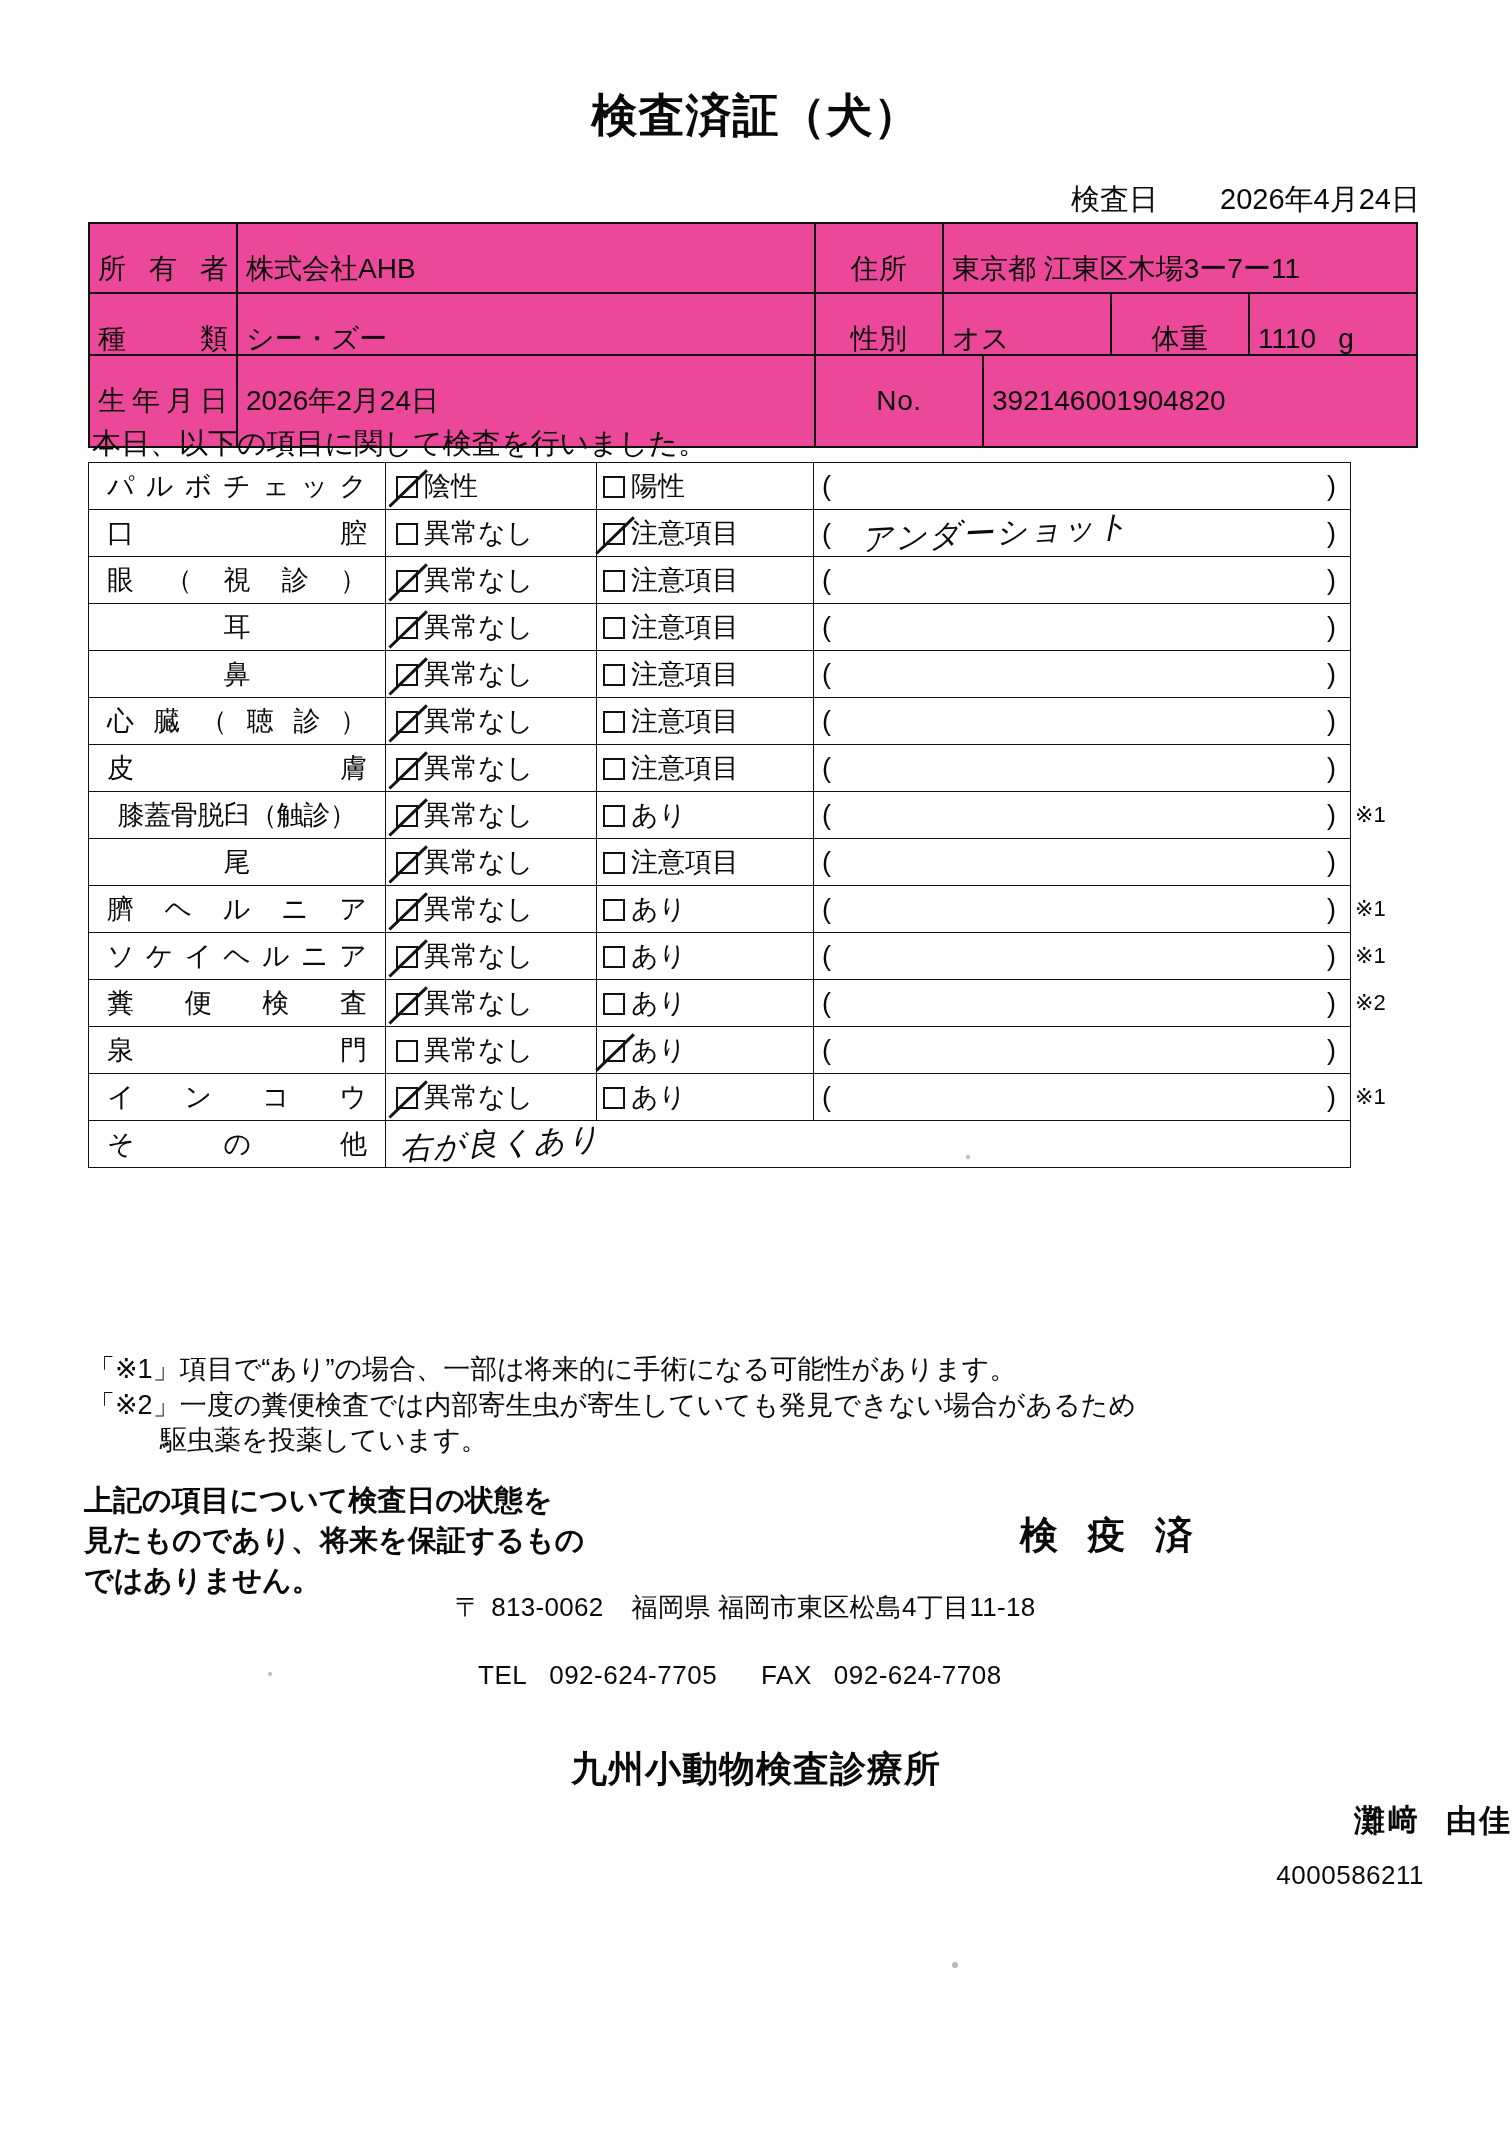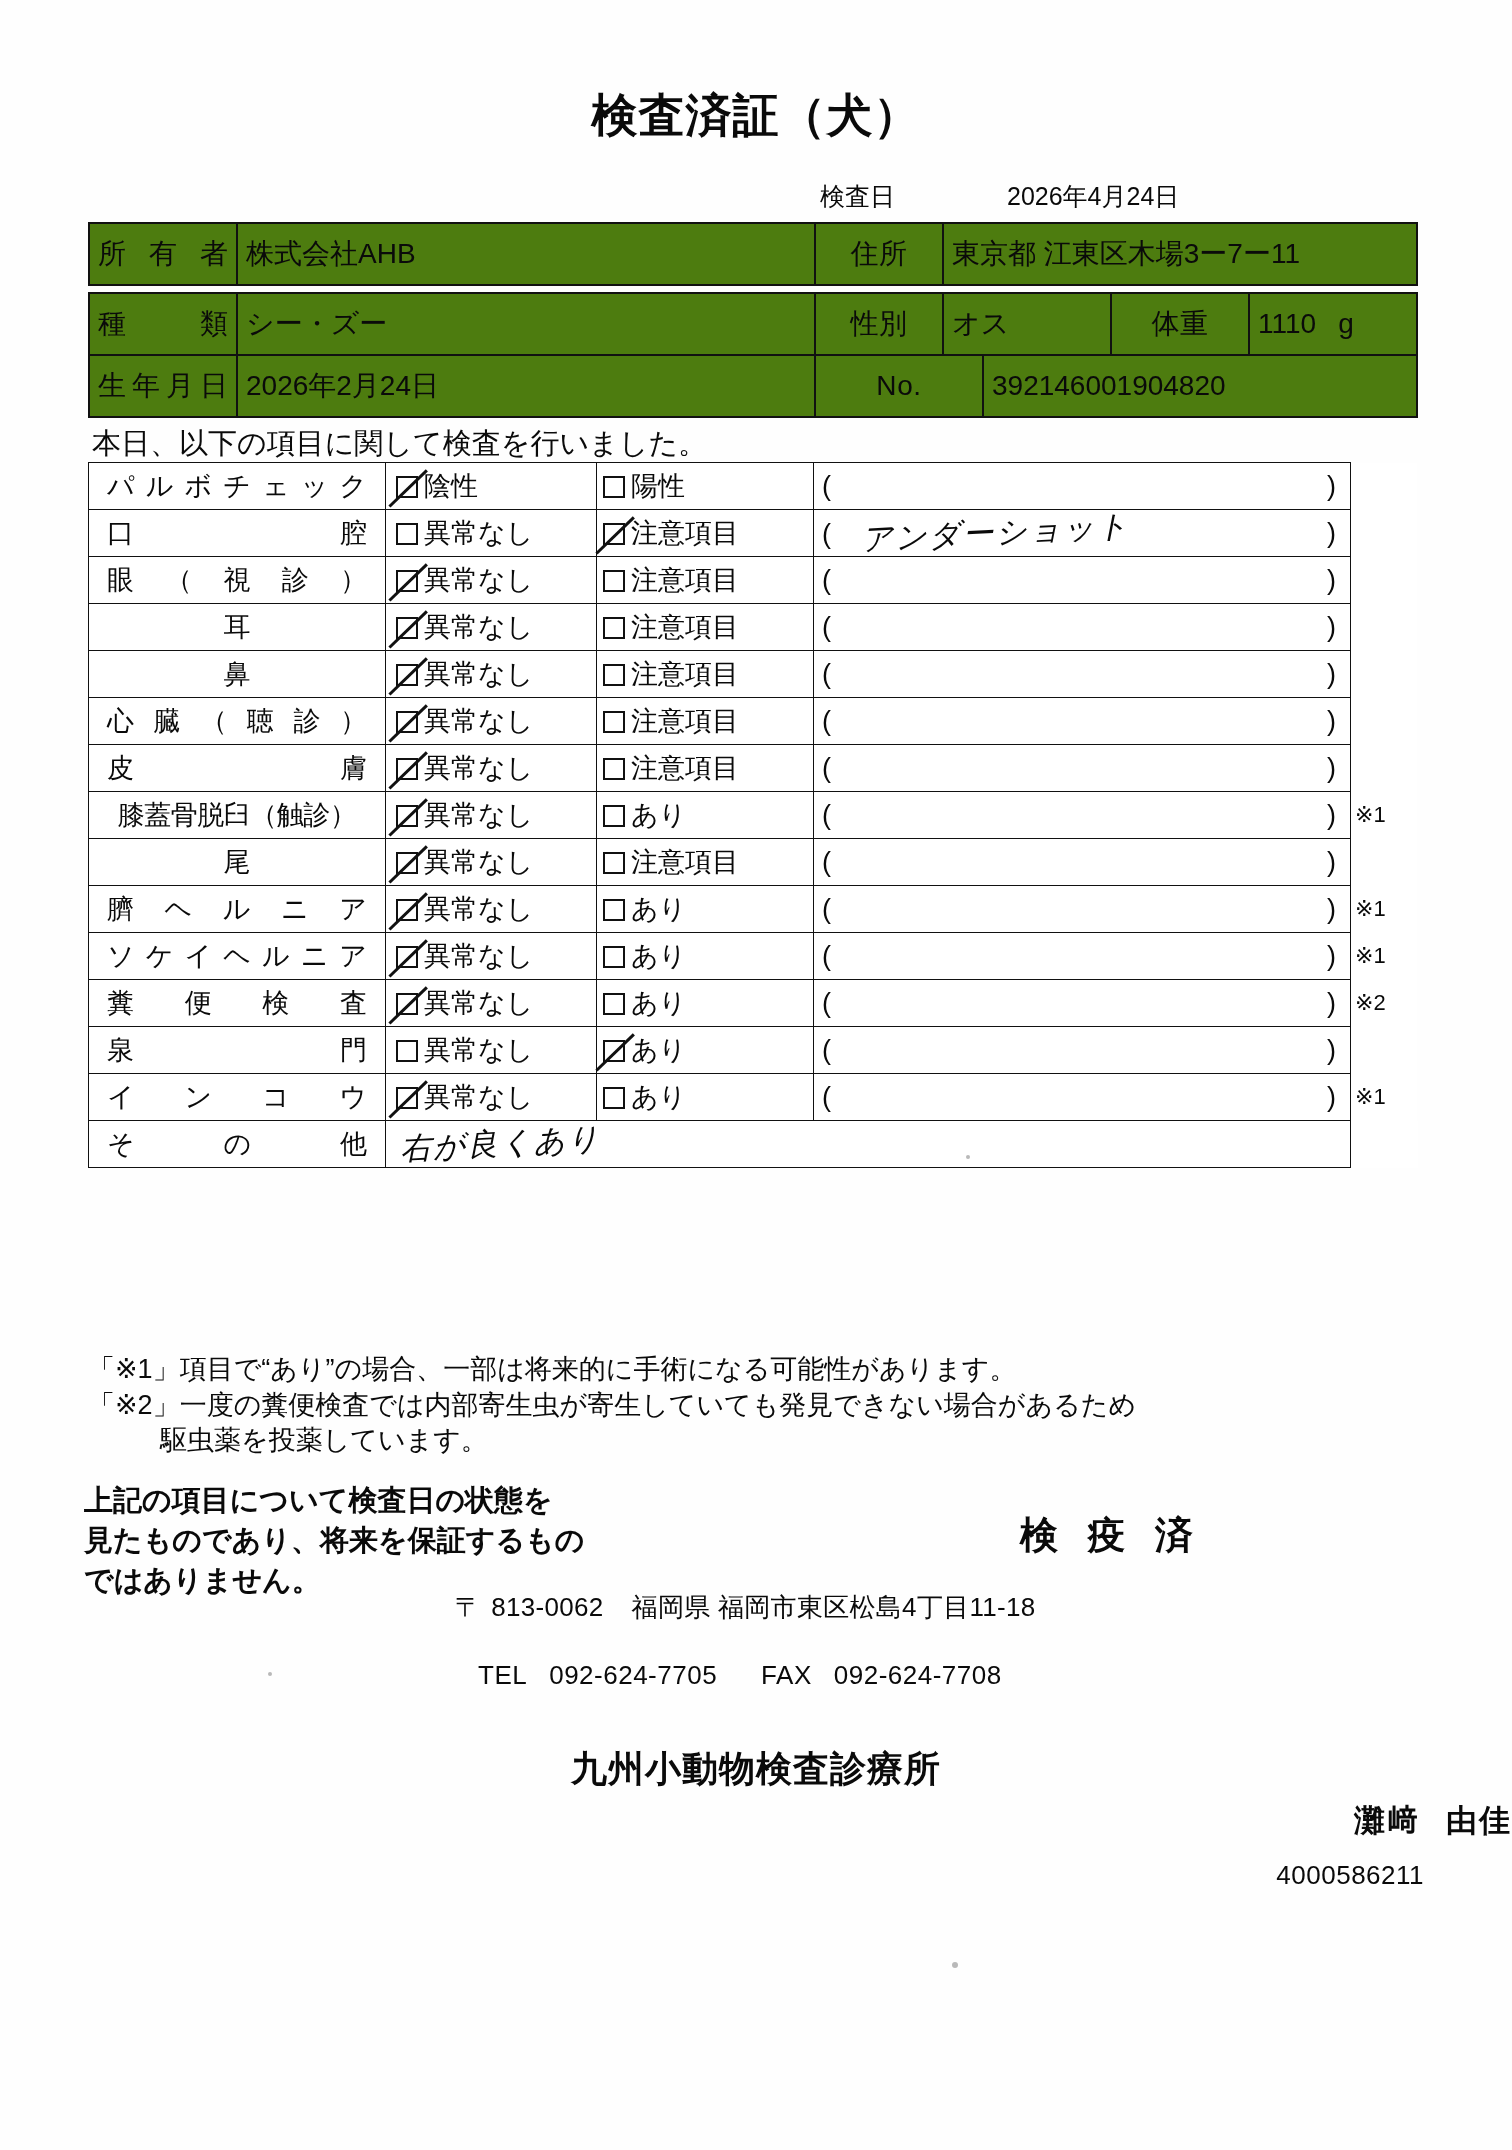--- a/index.html
+++ b/index.html
@@ -33,39 +33,40 @@
     font-weight: bold;
     letter-spacing: 1px;
   }
   
   .insp-date-row {
     position: absolute;
     left: 820px; top: 180px;
     width: 600px;
     display: flex;
     align-items: baseline;
-    gap: 112px;
-    font-size: 25px;
+    gap: 62px;
+    font-size: 29px;
+    justify-content: flex-end;
   }
   .insp-date-label { font-weight: 500; }
   .insp-date-value { font-weight: 500; }
 
   
   .tbl {
     position: absolute;
     border-collapse: collapse;
     table-layout: fixed;
     font-size: 28px;
   }
   .tbl td {
     border: 2px solid #111;
-    padding: 3px 8px;
+    padding: 18px 8px;
     height: 54px;
     vertical-align: middle;
-    background: #4d7c0f;
+    background: #ec4899;
   }
   .lbl {
     text-align: center;
     letter-spacing: 0.02em;
     white-space: nowrap;
   }
   .lbl-spread {
     text-align: justify;
     text-align-last: justify;
     padding-left: 14px;

